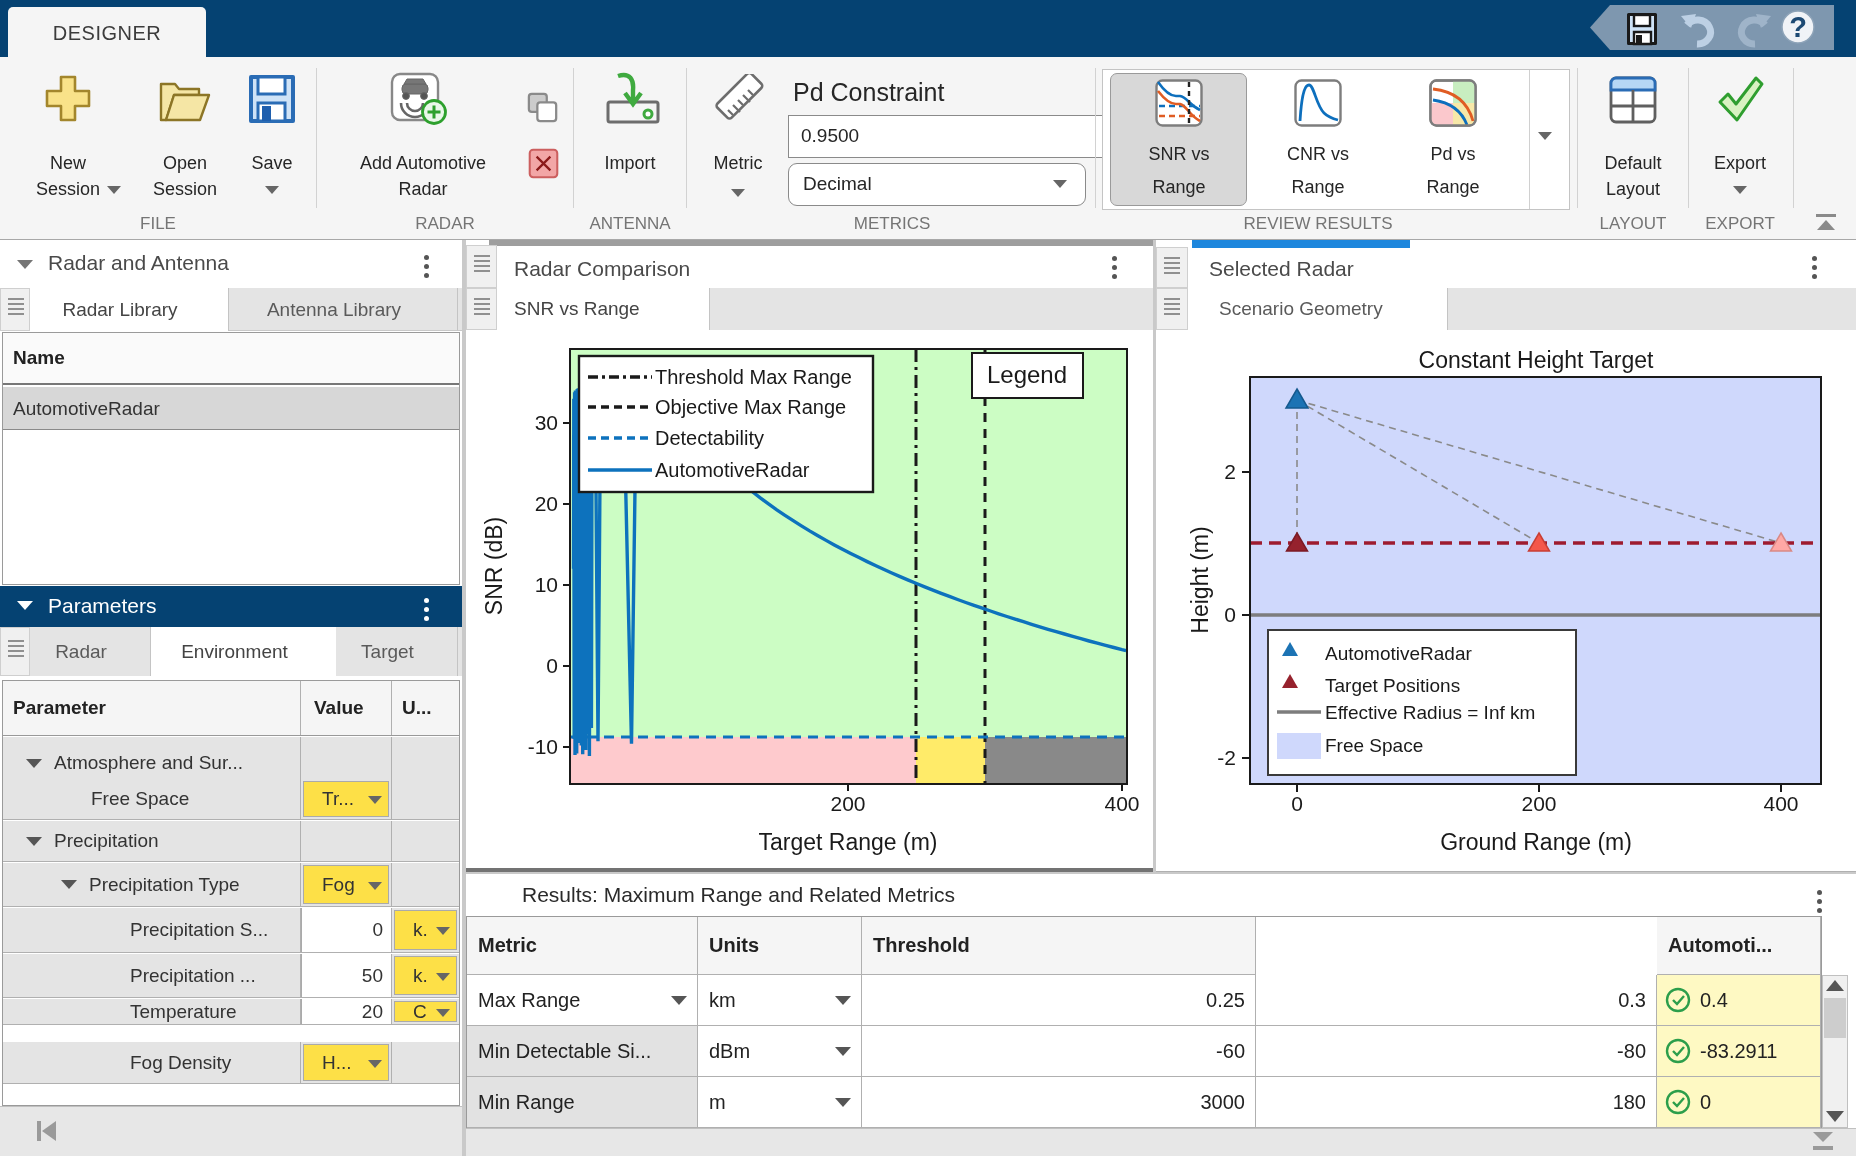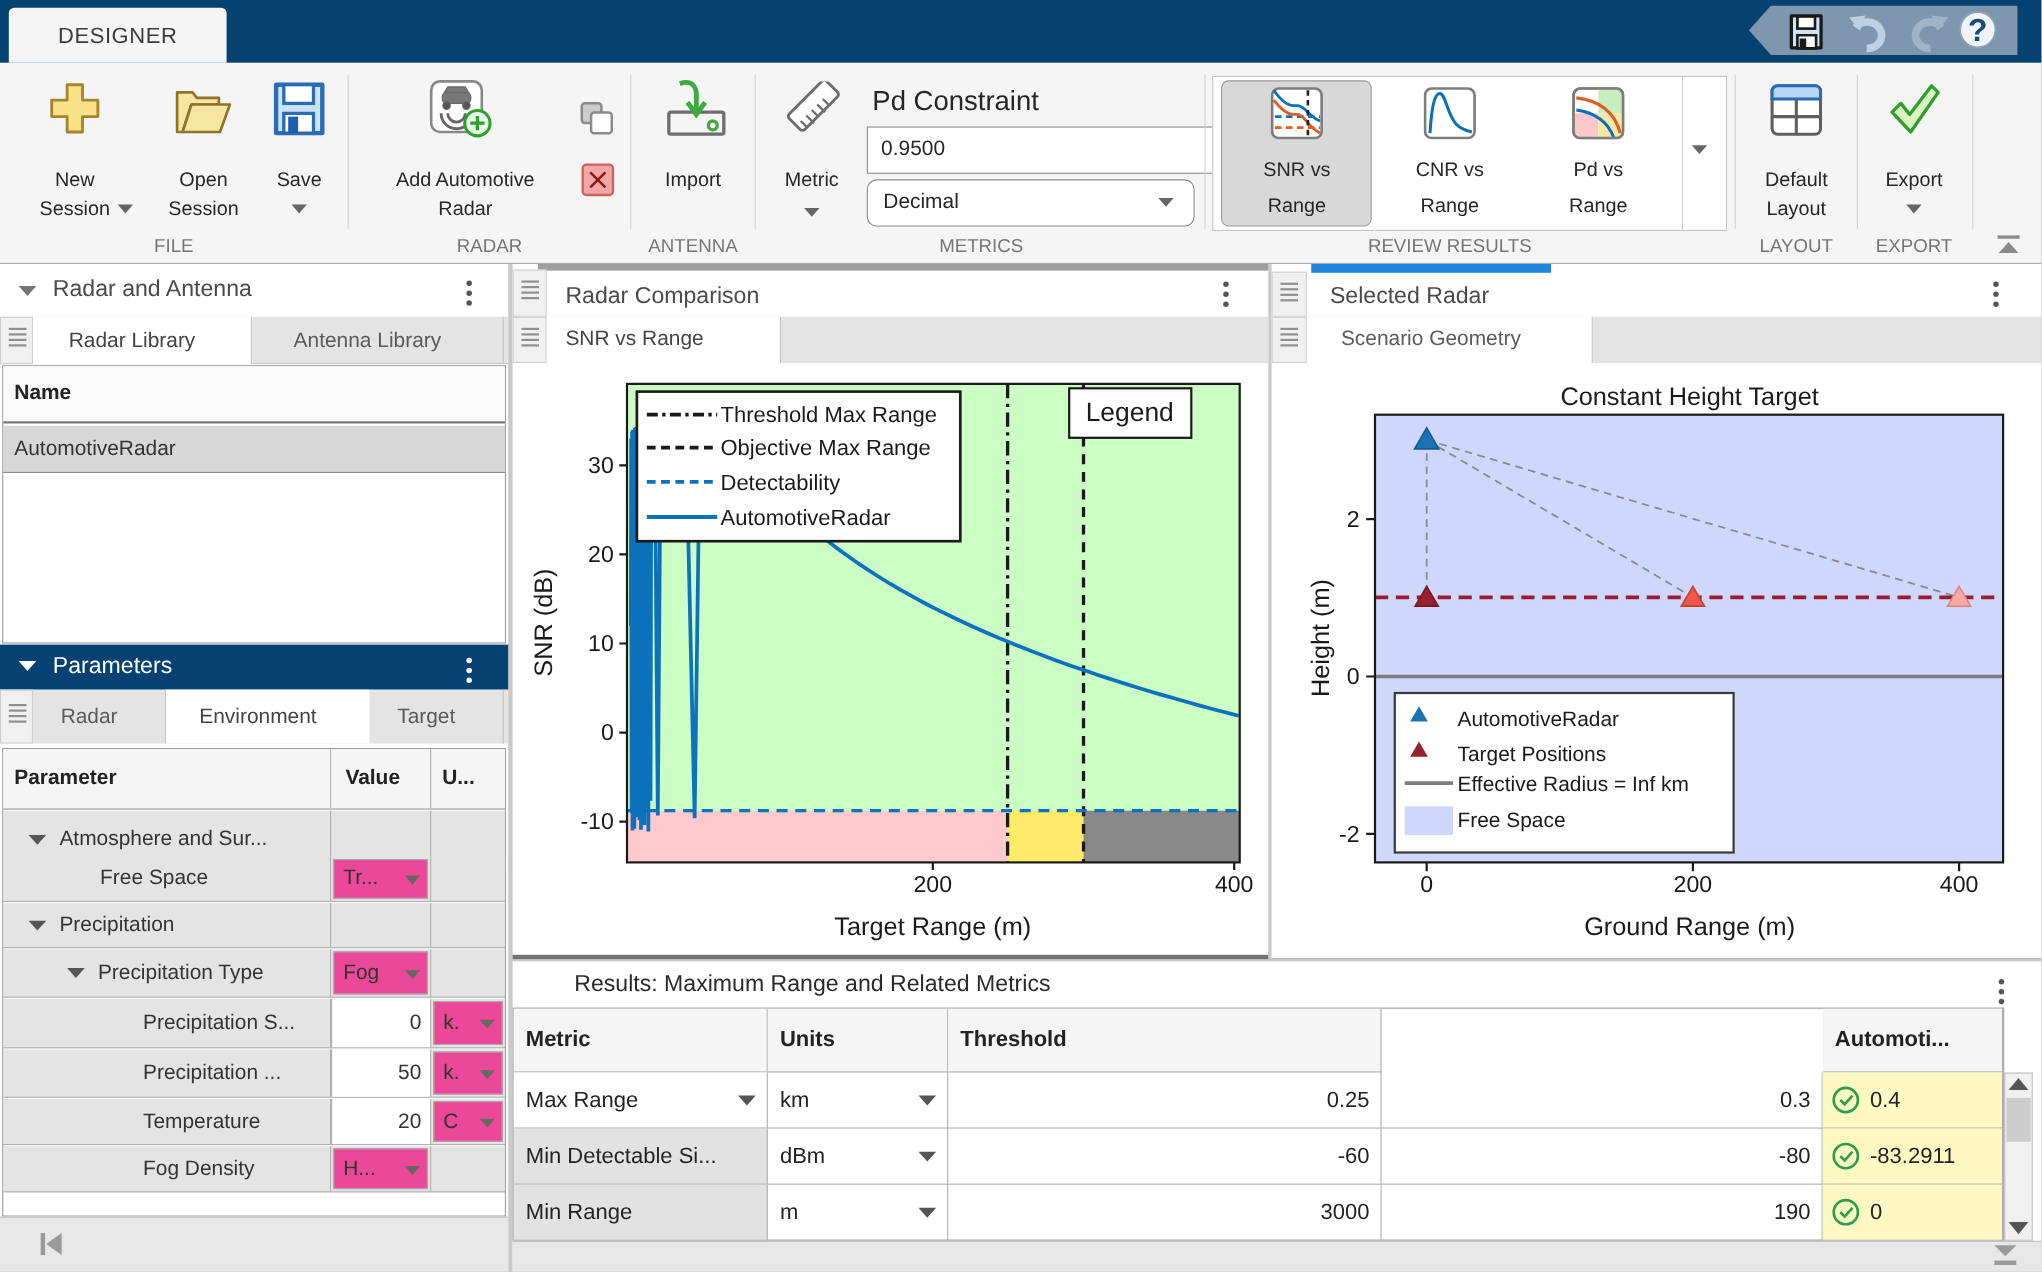--- a/index.html
+++ b/index.html
@@ -228,21 +228,21 @@
  <div class="abs" style="left:151px;top:387px;width:185px;height:49px;background:#fff;font-size:19px;color:#444;text-align:center;line-height:49px;padding-right:18px;">Environment</div>
  <div class="abs" style="left:336px;top:387px;width:122px;height:49px;border-right:1px solid #c4c4c4;font-size:19px;color:#5a5a5a;text-align:center;line-height:49px;padding-right:18px;">Target</div>
 
  <div class="abs" style="left:2px;top:440px;width:458px;height:426px;border:1px solid #9a9a9a;background:#fff;"></div>
  <style>
  .prow { position:absolute; left:3px; width:456px; background:#e4e4e4; border-bottom:1px solid #b0b0b0; font-size:19px; color:#333; }
  .prow .nm { position:absolute; top:0; bottom:0; display:flex; align-items:center; }
  .pcaret { display:inline-block; width:0; height:0; border-left:8px solid transparent; border-right:8px solid transparent; border-top:9px solid #555; margin-right:12px; }
  .vcell { position:absolute; left:297px; top:0; bottom:0; width:91px; border-left:1px solid #b0b0b0; }
  .ucell { position:absolute; left:388px; top:0; bottom:0; width:68px; border-left:1px solid #b0b0b0; }
- .combo { position:absolute; left:2px; top:2px; right:2px; bottom:2px; background:#ec4899; border:1px solid #aaa; font-size:19px; color:#333; display:flex; align-items:center; padding-left:8px; }
+ .combo { position:absolute; left:2px; top:2px; right:2px; bottom:2px; background:#fde047; border:1px solid #aaa; font-size:19px; color:#333; display:flex; align-items:center; padding-left:18px; }
  .combo .caret2 { position:absolute; right:6px; top:50%; margin-top:-3px; width:0; height:0; border-left:7px solid transparent; border-right:7px solid transparent; border-top:8px solid #666; }
  .numcell { position:absolute; left:0; top:0; right:0; bottom:0; background:#fff; border-left:1px solid #aaa; font-size:19px; color:#333; display:flex; align-items:center; justify-content:flex-end; padding-right:8px; }
  </style>
  <div class="prow" style="top:441px;height:55px;background:#f5f5f5;border-bottom:1px solid #999;">
    <div class="nm" style="left:10px;font-weight:bold;color:#222;">Parameter</div>
    <div class="vcell" style="display:flex;align-items:center;padding-left:13px;font-weight:bold;color:#222;">Value</div>
    <div class="ucell" style="display:flex;align-items:center;padding-left:10px;font-weight:bold;color:#222;">U...</div>
  </div>
  <div class="prow" style="top:497px;height:53px;">
       <div class="nm" style="left:23px;"><span class="pcaret"></span>Atmosphere and Sur...</div>
@@ -279,21 +279,21 @@
     </div>
  <div class="prow" style="top:714px;height:44px;">
       <div class="nm" style="left:127px;">Precipitation ...</div>
       <div class="vcell">
         <div class="numcell">50</div>
       </div>
       <div class="ucell">
         <div class="combo">k.<span class="caret2"></span></div>
       </div>
     </div>
- <div class="prow" style="top:759px;height:42px;">
+ <div class="prow" style="top:759px;height:26px;">
       <div class="nm" style="left:127px;">Temperature</div>
       <div class="vcell">
         <div class="numcell">20</div>
       </div>
       <div class="ucell">
         <div class="combo">C<span class="caret2"></span></div>
       </div>
     </div>
  <div class="prow" style="top:802px;height:42px;">
       <div class="nm" style="left:127px;">Fog Density</div>
@@ -515,21 +515,21 @@
       <svg width="26" height="26" viewBox="0 0 26 26">
         <circle cx="13" cy="13" r="11" fill="none" stroke="#2c9e4b" stroke-width="2.4"></circle>
         <path d="M8 13 l4 4 7 -8" fill="none" stroke="#2c9e4b" stroke-width="2.4"></path>
       </svg>
       <span style="margin-left:9px;">-83.2911</span>
     </div>
 
  <div class="rcell" style="left:1px;top:203px;width:231px;height:51px;padding-left:11px;background:#e2e2e2;">Min Range</div>
  <div class="rcell" style="left:232px;top:203px;width:164px;height:51px;padding-left:11px;">m<span class="ccaret"></span></div>
  <div class="rcell rnum" style="left:396px;top:203px;width:394px;height:51px;padding-right:10px;">3000</div>
- <div class="rcell rnum" style="left:790px;top:203px;width:401px;height:51px;padding-right:10px;">190</div>
+ <div class="rcell rnum" style="left:790px;top:203px;width:401px;height:51px;padding-right:10px;">180</div>
  <div class="rcell rgreen" style="left:1191px;top:203px;width:164px;height:51px;padding-left:8px;">
       <svg width="26" height="26" viewBox="0 0 26 26">
         <circle cx="13" cy="13" r="11" fill="none" stroke="#2c9e4b" stroke-width="2.4"></circle>
         <path d="M8 13 l4 4 7 -8" fill="none" stroke="#2c9e4b" stroke-width="2.4"></path>
       </svg>
       <span style="margin-left:9px;">0</span>
     </div>
 
  <div class="abs" style="left:1356px;top:101px;width:26px;height:153px;background:#f0f0f0;border:1px solid #c0c0c0;"></div>
  <div class="abs" style="left:1360px;top:106px;width:0;height:0;border-left:9px solid transparent;border-right:9px solid transparent;border-bottom:11px solid #555;"></div>

